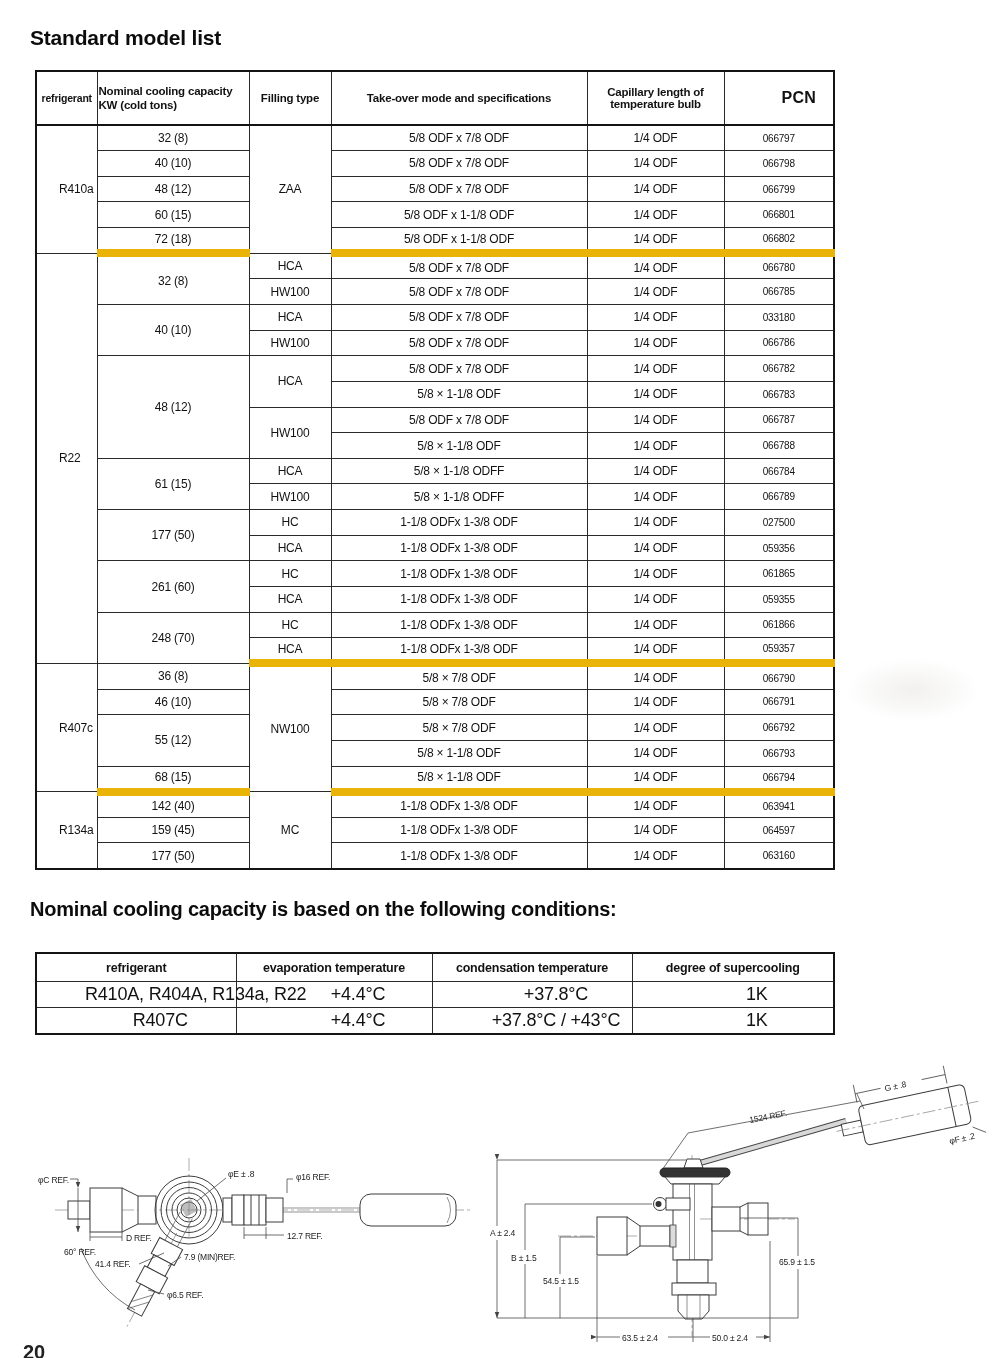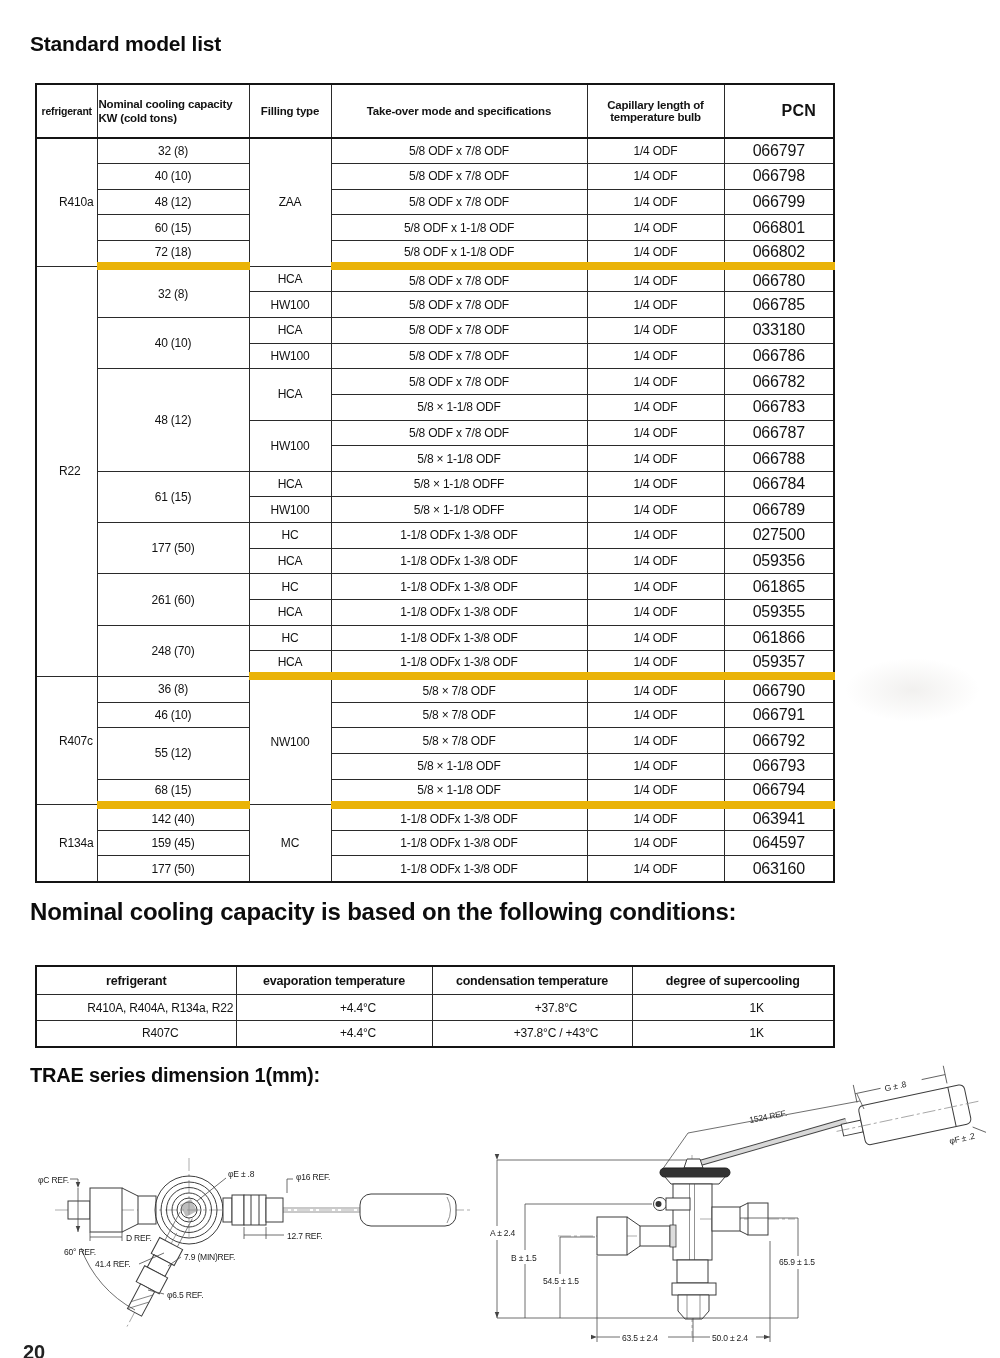--- a/index.html
+++ b/index.html
@@ -1,40 +1,40 @@
 <!DOCTYPE html>
 <html><head>
 <meta charset="utf-8">
 <style>
   html,body{margin:0;padding:0;background:#888;}
   .page{position:relative;width:1000px;height:1358px;background:#ffffff;overflow:hidden;
         font-family:"Liberation Sans",sans-serif;color:#111;}
   .h-title{position:absolute;left:30px;font-weight:bold;color:#0c0c0c;letter-spacing:-0.2px;}
-  #title1{top:32px;font-size:21px;}
-  #title2{top:898px;font-size:24px;}
+  #title1{top:26px;font-size:21px;}
+  #title2{top:898px;font-size:20px;}
   #title3{top:1064px;font-size:20px;z-index:3;}
-  table{border-collapse:collapse;table-layout:fixed;margin-top:13px;}
+  table{border-collapse:collapse;table-layout:fixed;}
   
   #t1{position:absolute;left:35px;top:70px;width:798px;border:2px solid #141414;}
   #t1 th,#t1 td{border:1px solid #2a2a2a;padding:0;text-align:center;overflow:hidden;
       white-space:nowrap;font-size:12px;letter-spacing:-0.2px;color:#121212;}
   #t1 thead th{height:52px;font-weight:bold;font-size:11.5px;}
   #t1 thead th{border-bottom:2px solid #141414;}
   #t1 tbody tr{height:25.65px;}
   #t1 .al{text-align:left;padding-left:22px;}
   #t1 .cap-h{text-align:left;padding-left:1px;line-height:1.25;}
   #t1 .pcn-h{font-size:16px;font-weight:bold;letter-spacing:0.3px;padding-left:40px;}
   #t1 tr.gend td{border-bottom:8px solid #eab308;}
-  #t1 .num{font-size:16px;}
+  #t1 .num{font-size:10px;}
   
   #t2{position:absolute;left:35px;top:952px;width:798px;border:2px solid #141414;}
   #t2 th,#t2 td{border:1px solid #2a2a2a;padding:0;text-align:center;white-space:nowrap;color:#121212;}
   #t2 thead th{height:27px;font-weight:bold;font-size:12.5px;letter-spacing:-0.2px;}
   #t2 tbody tr{height:26px;}
-  #t2 tbody td{font-size:12px;letter-spacing:-0.2px;padding-left:48px;}
+  #t2 tbody td{font-size:18px;letter-spacing:-0.2px;padding-left:48px;}
   
   #draw{position:absolute;left:0;top:1060px;z-index:2;}
   .dl{font-size:8.5px;fill:#222;letter-spacing:-0.2px;font-family:"Liberation Sans",sans-serif;}
   .ln{stroke:#3d3d3d;fill:none;stroke-width:1;}
   .lnw{fill:#ffffff;stroke:#3d3d3d;stroke-width:1;}
   .cl{stroke:#8a8a8a;stroke-dasharray:13 3 3 3;stroke-width:0.7;fill:none;}
   .dim{stroke:#4a4a4a;stroke-width:0.8;fill:none;}
   .thin{stroke:#4a4a4a;stroke-width:0.6;fill:none;}
   #smudge{position:absolute;left:845px;top:658px;width:135px;height:64px;border-radius:50%;
       background:radial-gradient(closest-side,rgba(120,110,95,0.10),rgba(120,110,95,0));}
@@ -293,21 +293,20 @@
       </tr>
       <tr>
         <td>R407C</td>
         <td>+4.4°C</td>
         <td>+37.8°C / +43°C</td>
         <td>1K</td>
       </tr>
     </tbody>
   </table>
 
-  <div class="h-title" id="title3">TRAE series dimension 1(mm):</div>
 
   <svg id="draw" width="1000" height="298" viewBox="0 0 1000 298">
     <defs>
       <marker id="ar" markerWidth="9" markerHeight="8" refX="8" refY="4" orient="auto">
         <path d="M0,1 L8,4 L0,7 Z" fill="#444"></path>
       </marker>
     </defs>
 
     <g>
       <path class="cl" d="M55,150 H470"></path>

